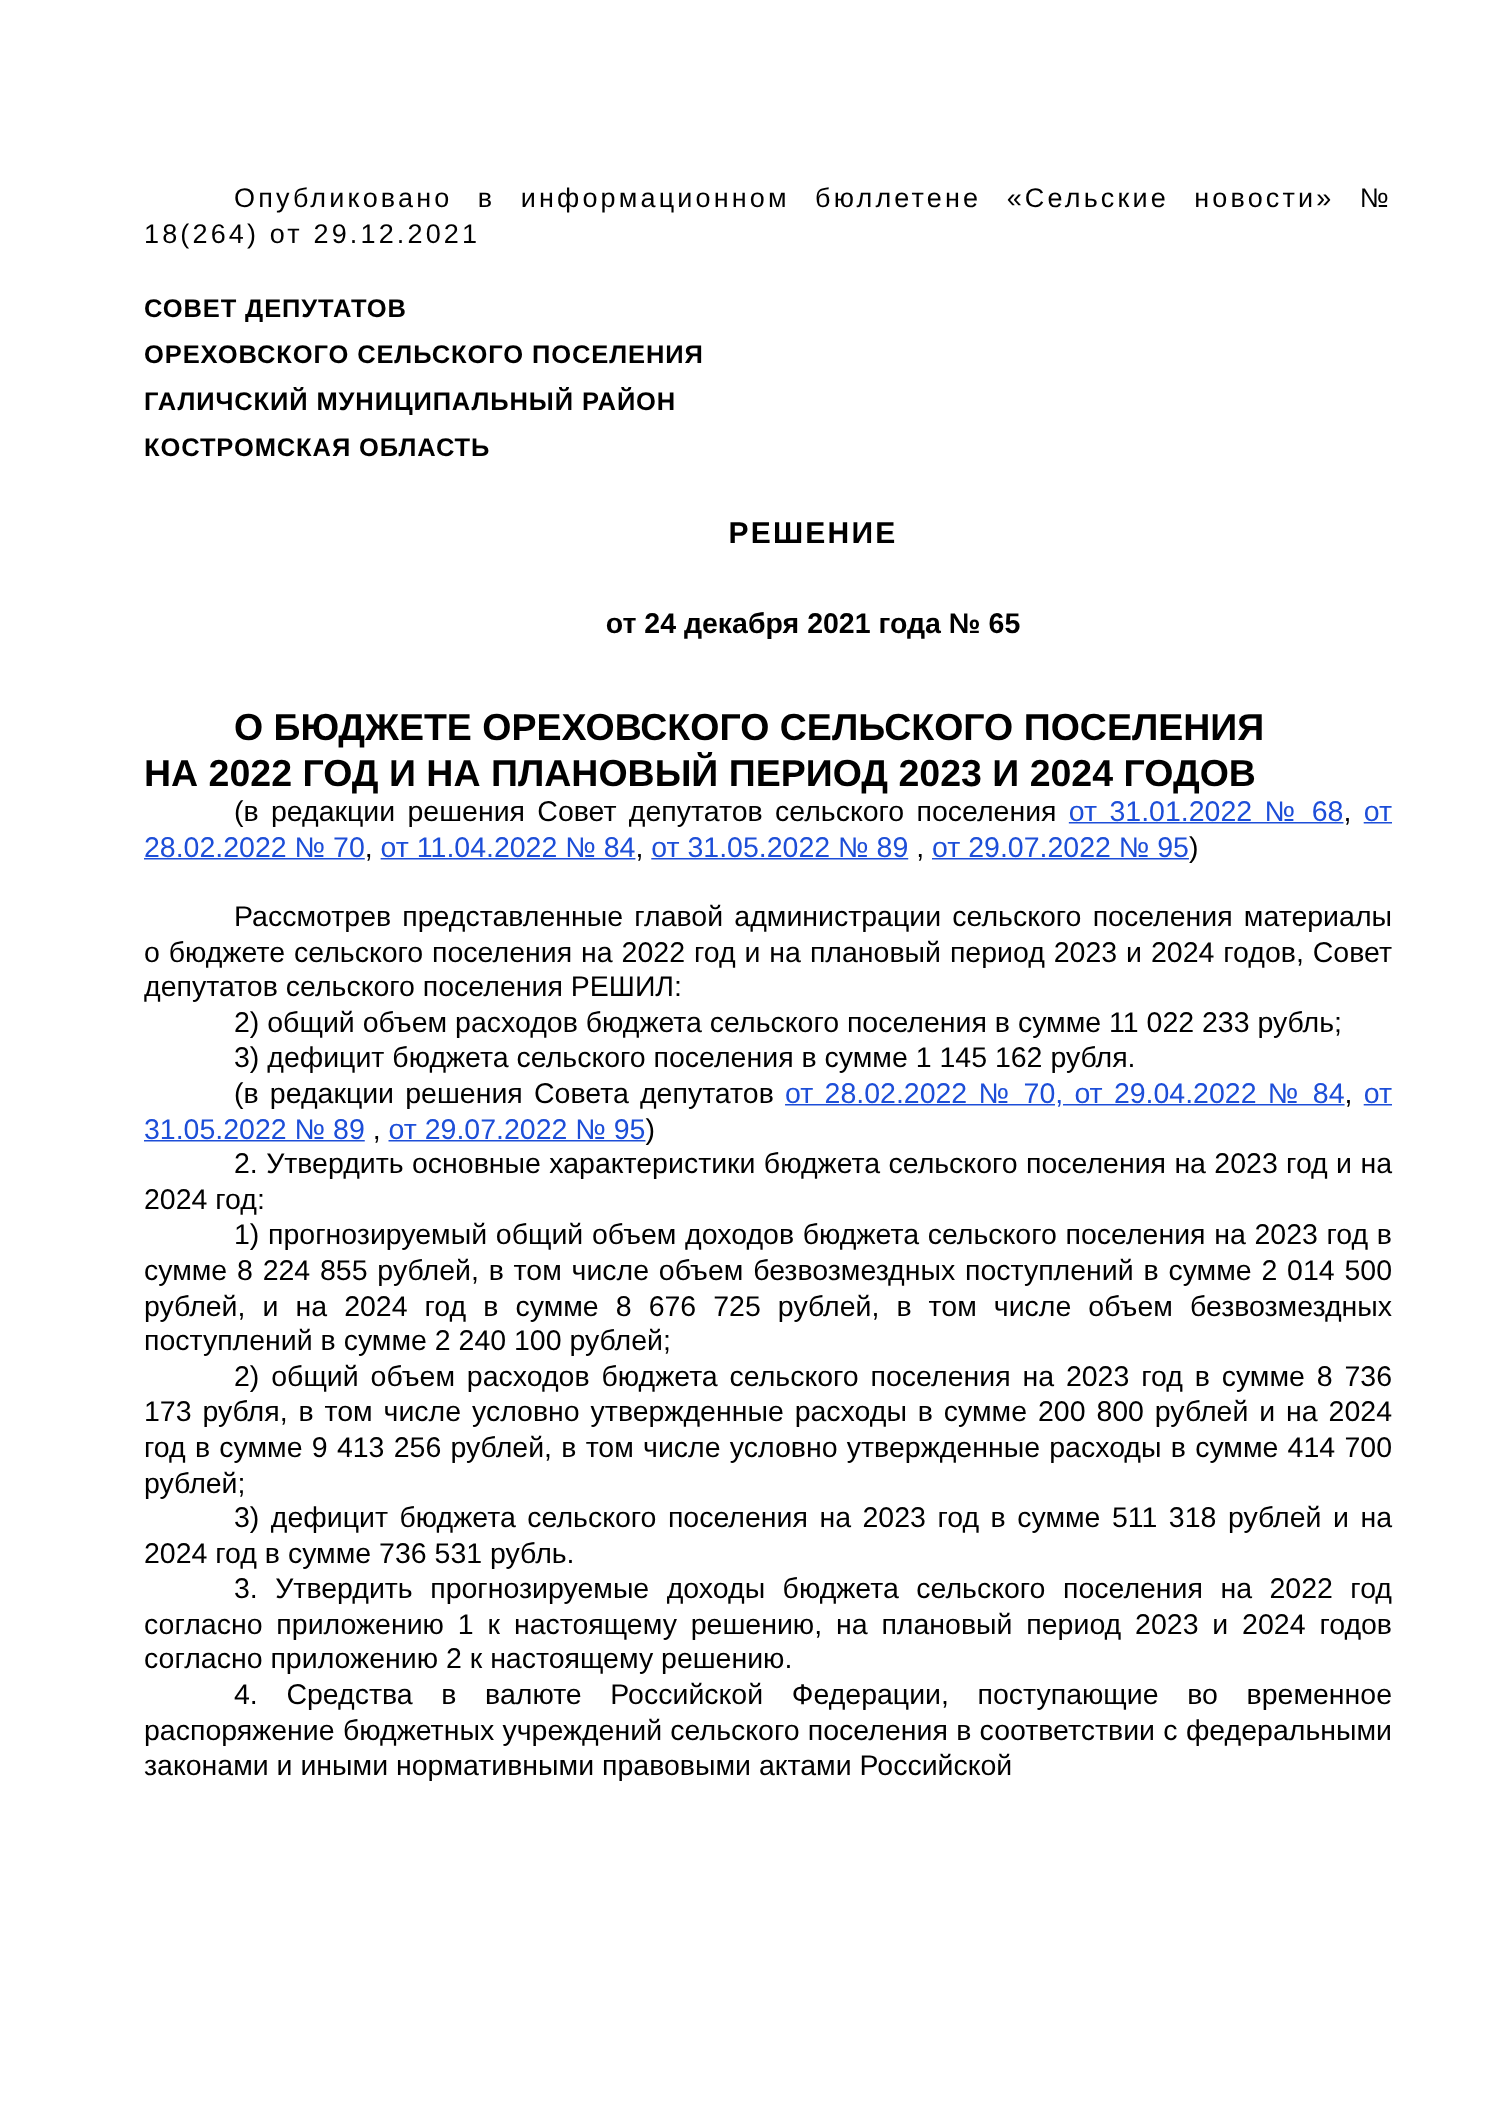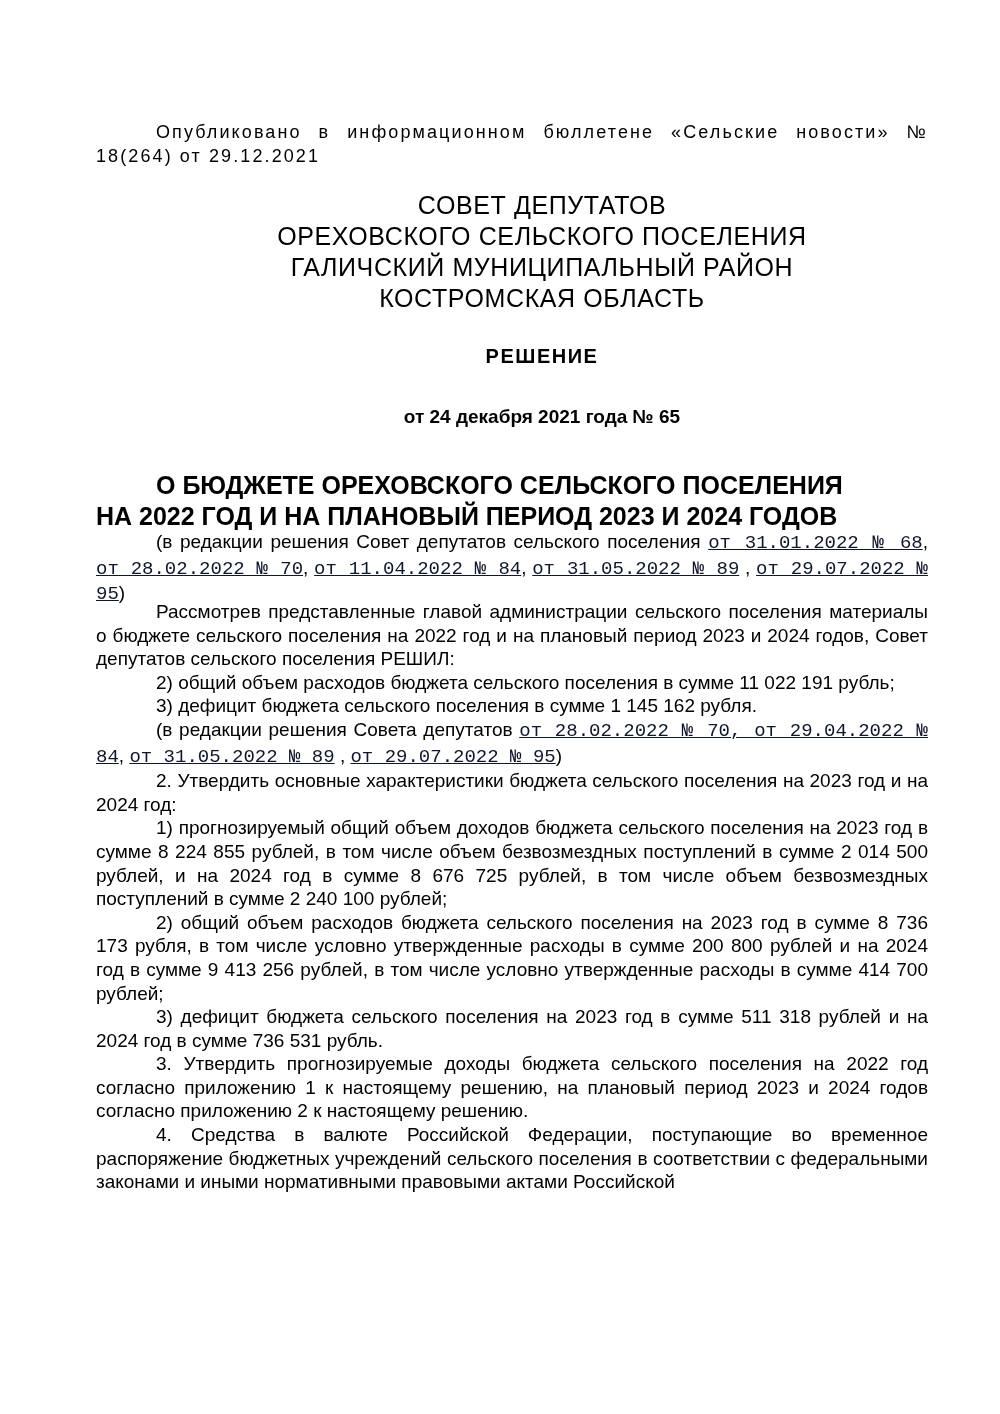--- a/index.html
+++ b/index.html
@@ -10,21 +10,21 @@
     }
     .page { position: relative; width: 1000px; height: 1414px; padding-left: 32px; }
     .published {
       position: absolute; left: 96px; top: 120px; width: 832px;
       font-size: 18px; line-height: 24px; letter-spacing: 2.1px;
       text-align: justify; text-align-last: left;
     }
     .published .indent { display: inline-block; width: 60px; }
     .org-block {
       position: absolute; left: 96px; top: 190px; width: 892px;
-      text-align: center; font-weight: normal; font-size: 25px; line-height: 31px;
+      text-align: left; font-weight: bold; font-size: 17px; line-height: 31px;
       letter-spacing: 0.6px;
     }
     .org-block div { margin: 0; }
     .decision-title {
       position: absolute; left: 96px; top: 345px; width: 892px;
       text-align: center; font-weight: bold; font-size: 20px; letter-spacing: 1.5px;
     }
     .decision-date {
       position: absolute; left: 96px; top: 406px; width: 892px;
       text-align: center; font-weight: bold; font-size: 19px;
@@ -34,21 +34,21 @@
       font-weight: bold; font-size: 25px; line-height: 31px;
     }
     .doc-title .l1 { padding-left: 60px; display: block; }
     .body-text {
       position: absolute; left: 96px; width: 832px;
       font-size: 19px; line-height: 23.6px; text-align: justify;
     }
     .body-text p { margin: 0; text-indent: 60px; }
     .revision-1 { top: 530px; }
     .main-body { top: 600px; }
-    a.ref { color: #0f172a; text-decoration: underline; font-family: Liberation Mono, monospace; }
+    a.ref { color: #1d4ed8; text-decoration: underline; }
   </style>
 </head>
 <body>
 
 <div class="page">
 
   <div class="published">
     <span class="indent"></span><span>Опубликовано в информационном бюллетене «Сельские новости» № 18(264) от 29.12.2021</span>
   </div>
 
@@ -67,21 +67,21 @@
     <span>НА 2022 ГОД И НА ПЛАНОВЫЙ ПЕРИОД 2023 И 2024 ГОДОВ</span>
   </div>
 
   <div class="body-text revision-1">
     <p><span>(в редакции решения Совет депутатов сельского поселения </span><a class="ref" href="#">от 31.01.2022 № 68</a><span>,</span>
     <a class="ref" href="#">от 28.02.2022 № 70</a><span>,</span> <a class="ref" href="#">от 11.04.2022 № 84</a><span>,</span> <a class="ref" href="#">от 31.05.2022 № 89</a><span> , </span><a class="ref" href="#">от 29.07.2022 № 95</a><span>)</span></p>
   </div>
 
   <div class="body-text main-body">
     <p>Рассмотрев представленные главой администрации сельского поселения материалы о бюджете сельского поселения на 2022 год и на плановый период 2023 и 2024 годов, Совет депутатов сельского поселения РЕШИЛ:</p>
-    <p>2) общий объем расходов бюджета сельского поселения в сумме 11 022 191 рубль;</p>
+    <p>2) общий объем расходов бюджета сельского поселения в сумме 11 022 233 рубль;</p>
     <p>3) дефицит бюджета сельского поселения в сумме 1 145 162 рубля.</p>
     <p><span>(в редакции решения Совета депутатов </span><a class="ref" href="#">от 28.02.2022 № 70, от 29.04.2022 № 84</a><span>,</span> <a class="ref" href="#">от 31.05.2022 № 89</a><span> , </span><a class="ref" href="#">от 29.07.2022 № 95</a><span>)</span></p>
     <p>2. Утвердить основные характеристики бюджета сельского поселения на 2023 год и на 2024 год:</p>
     <p>1) прогнозируемый общий объем доходов бюджета сельского поселения на 2023 год в сумме 8 224 855 рублей, в том числе объем безвозмездных поступлений в сумме 2 014 500 рублей, и на 2024 год в сумме 8 676 725 рублей, в том числе объем безвозмездных поступлений в сумме 2 240 100 рублей;</p>
     <p>2) общий объем расходов бюджета сельского поселения на 2023 год в сумме 8 736 173 рубля, в том числе условно утвержденные расходы в сумме 200 800 рублей и на 2024 год в сумме 9 413 256 рублей, в том числе условно утвержденные расходы в сумме 414 700 рублей;</p>
     <p>3) дефицит бюджета сельского поселения на 2023 год в сумме 511 318 рублей и на 2024 год в сумме 736 531 рубль.</p>
     <p>3. Утвердить прогнозируемые доходы бюджета сельского поселения на 2022 год согласно приложению 1 к настоящему решению, на плановый период 2023 и 2024 годов согласно приложению 2 к настоящему решению.</p>
     <p>4. Средства в валюте Российской Федерации, поступающие во временное распоряжение бюджетных учреждений сельского поселения в соответствии с федеральными законами и иными нормативными правовыми актами Российской</p>
   </div>
 

